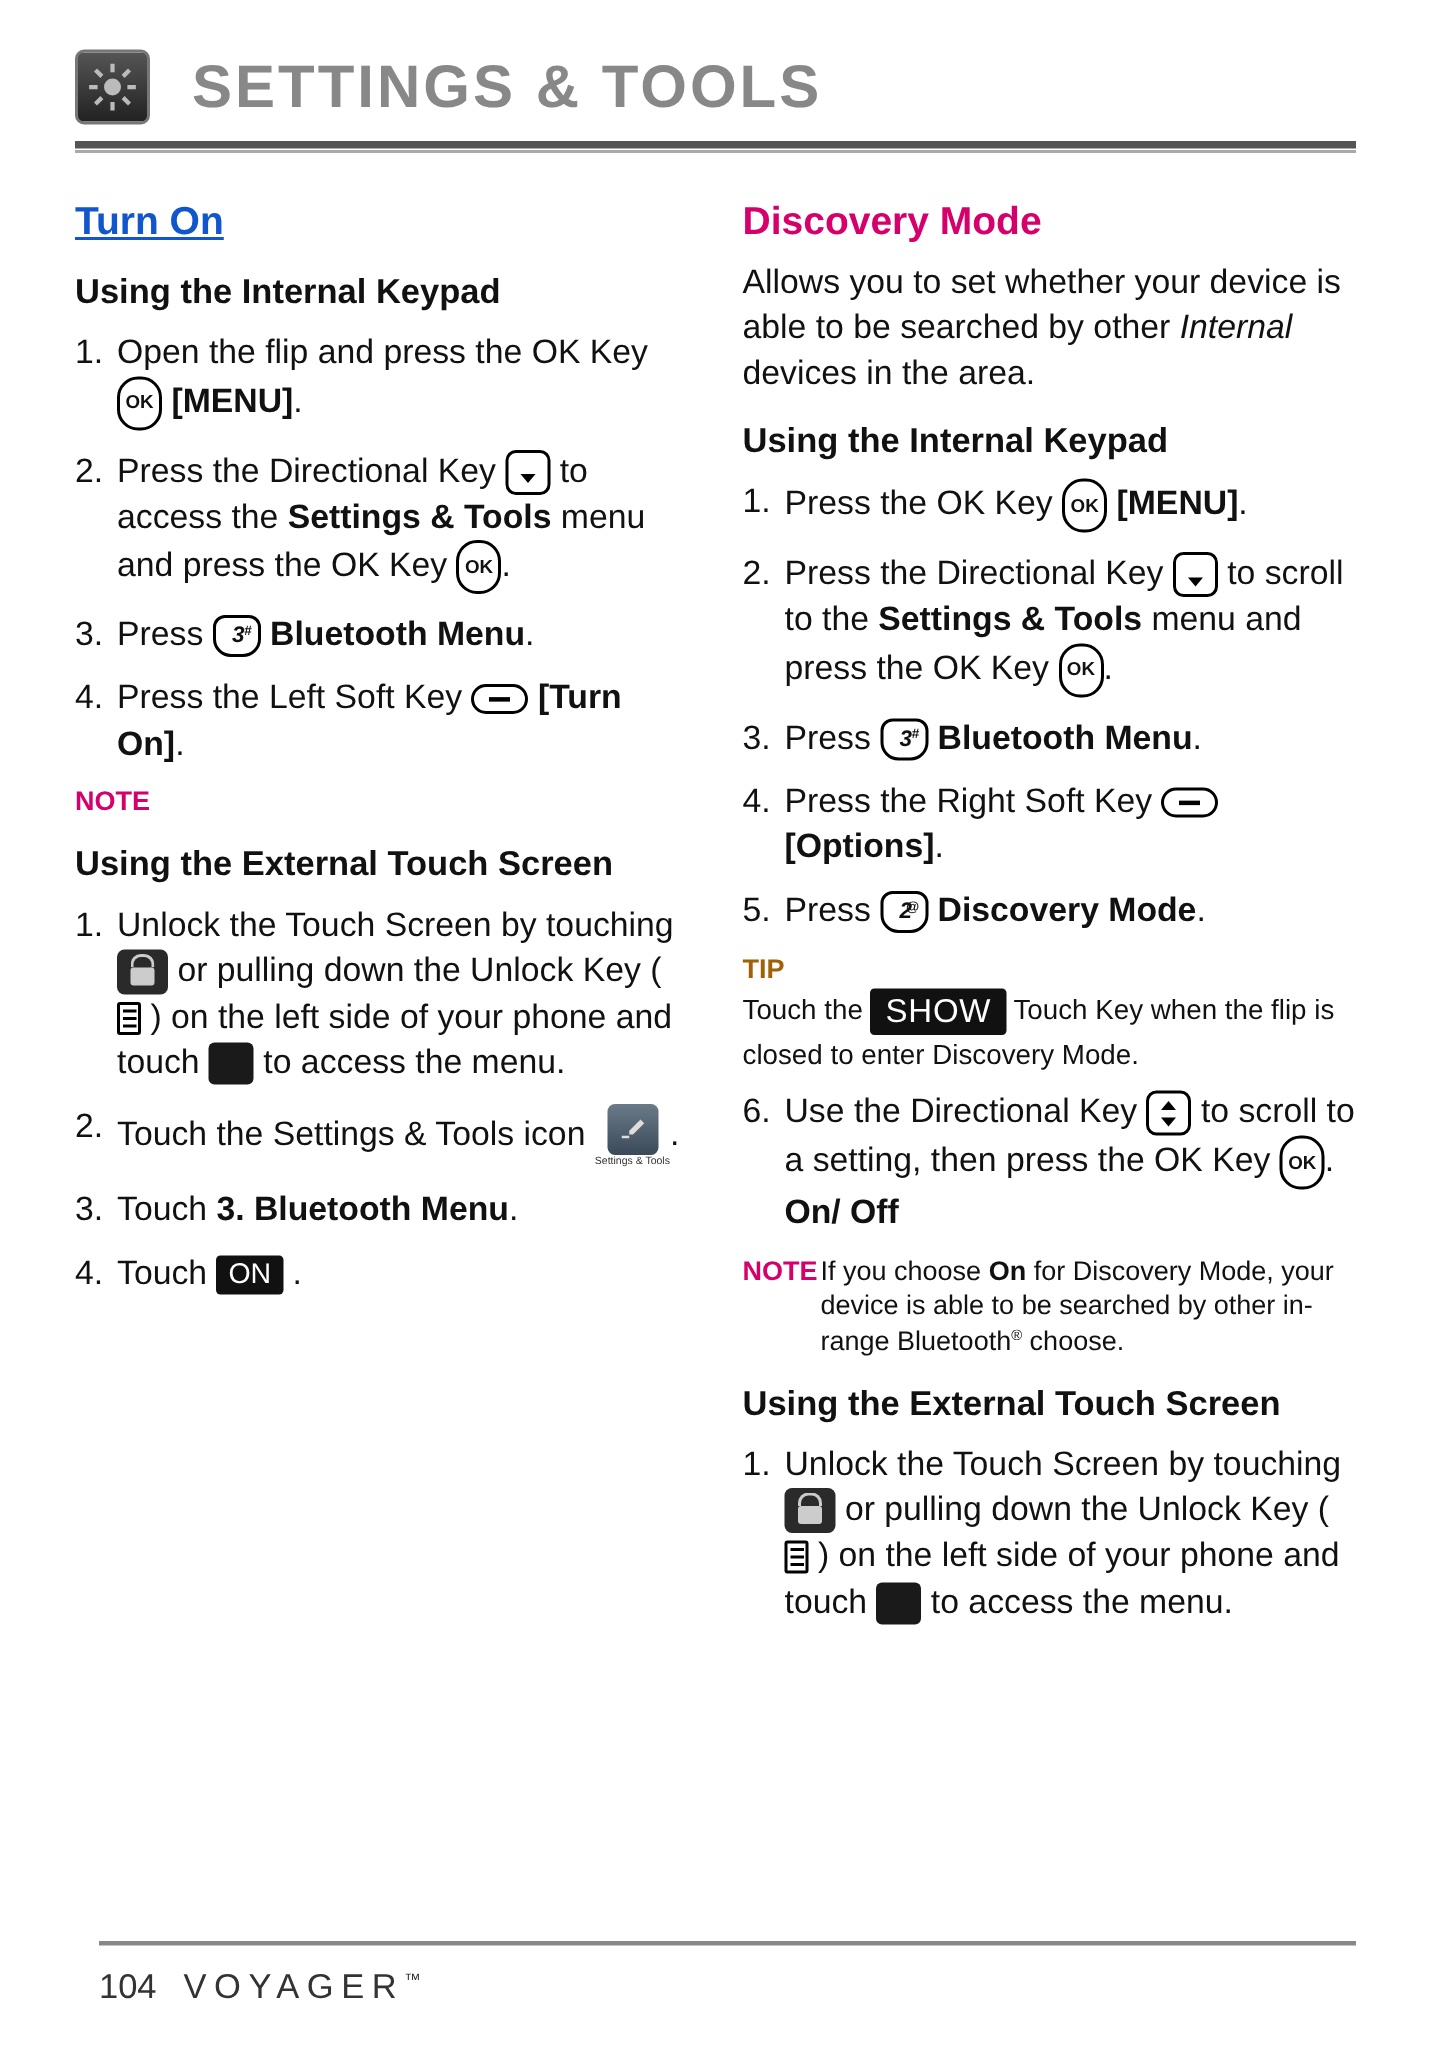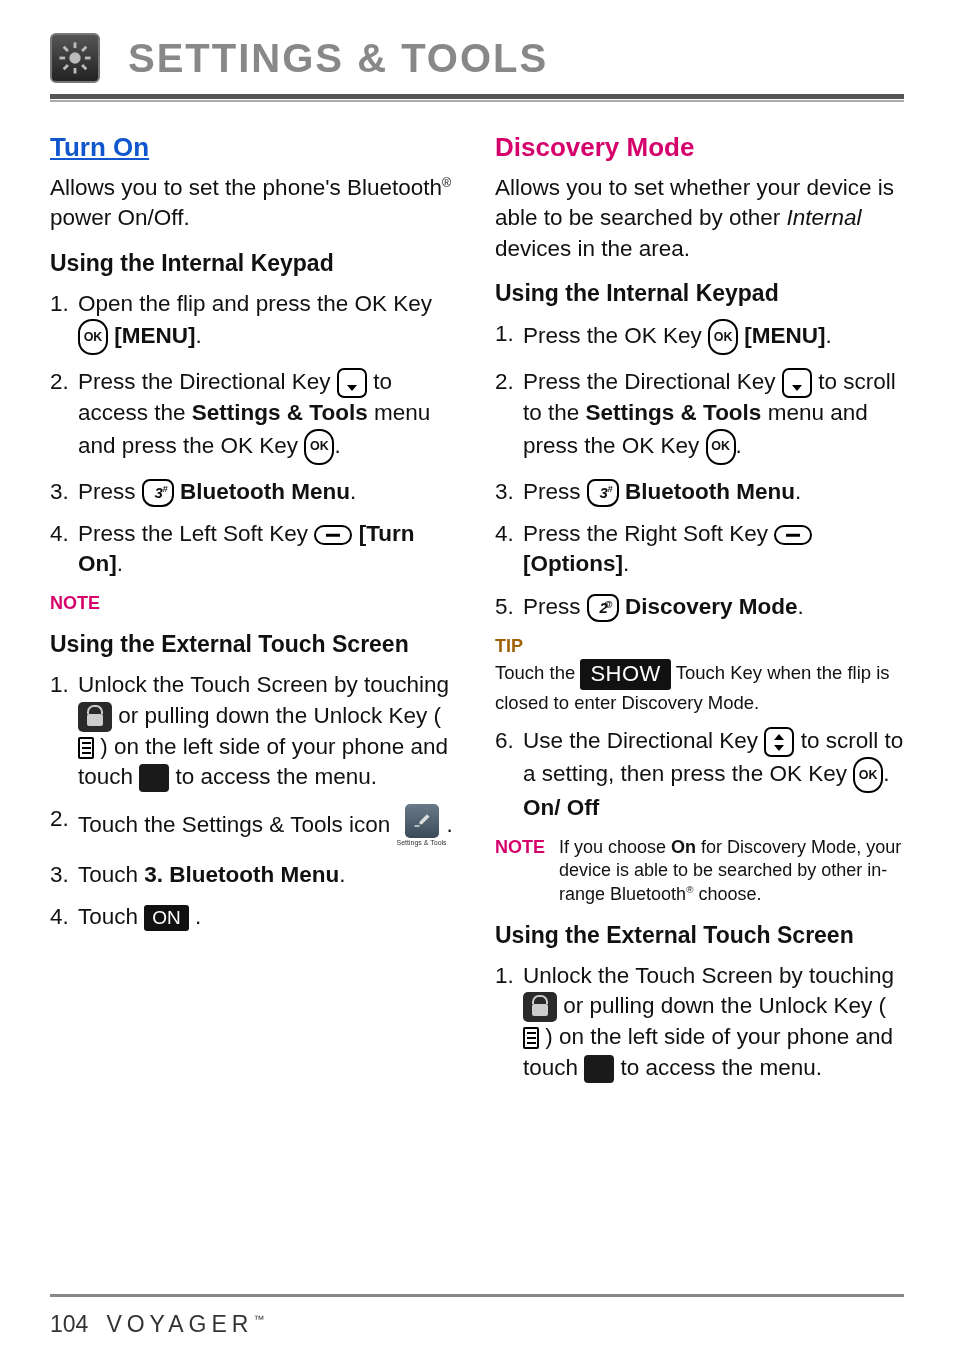--- a/index.html
+++ b/index.html
@@ -49,21 +49,21 @@
 
   ol.steps { list-style: none; counter-reset: st; padding: 0; }
   ol.steps > li { counter-increment: st; position: relative; padding-left: 28px; margin-bottom: 12px; }
   ol.steps > li::before { content: counter(st) "."; position:absolute; left:0; top:0; }
 
   .b { font-weight:700; }
   .i { font-style: italic; }
 
   .reg { font-size: 0.55em; vertical-align: super; }
 
-  .note-row { display:flex; gap:14px; margin: 10px 0 14px 0; font-size:18px; line-height:1.3; }
+  .note-row { display:flex; gap:2px; margin: 10px 0 14px 0; font-size:18px; line-height:1.3; }
   .note-label { color:#d6006c; font-weight:700; flex-shrink:0; }
   .tip-label { color:#a16207; font-weight:700; font-size:18px; margin-top:12px; }
 
   .icon {
     display:inline-flex; vertical-align:middle; align-items:center; justify-content:center;
   }
   .ok-key {
     width:30px; height:36px; border:2.5px solid #000; border-radius:14px;
     font-size:12.5px; font-weight:700; letter-spacing:0;
   }
@@ -126,21 +126,21 @@
   .pill {
     display:inline-flex; align-items:center; justify-content:center;
     background:#111; color:#fff; font-weight:400; border-radius:3px;
     padding:3px 8px 4px 8px; font-size:19px; line-height:1; vertical-align:middle;
   }
   .pill.big { font-size:22px; padding:4px 10px 5px 10px; letter-spacing:0.5px; }
 
   .tip-body { font-size:18.5px; line-height:1.45; margin-bottom:14px; }
 
   .footer {
-    position:absolute; bottom:34px; left:50px; right:50px;
+    position:absolute; bottom:34px; left:66px; right:50px;
     border-top:3px solid #888; padding-top:14px;
     display:flex; align-items:baseline; gap:18px;
   }
   .page-num { font-size:23px; color:#333; }
   .brand { font-family: Arial, sans-serif; font-size:23px; letter-spacing:5px; font-weight:400; color:#333; }
   .tm { font-size:11px; vertical-align:super; letter-spacing:0; }
 </style>
 </head>
 <body>
 
@@ -162,23 +162,20 @@
   </span>
   <div class="header-title">SETTINGS &amp; TOOLS</div>
 </div>
 <div class="hr-thick"></div>
 <div class="hr-thin"></div>
 
 <div class="columns">
 
   <div class="col">
     <div class="section-title blue">Turn On</div>
-    <p>
-      <span>Allows you to set the phone's Bluetooth</span><span class="reg">®</span><span> power On/Off.</span>
-    </p>
 
     <div class="subhead">Using the Internal Keypad</div>
     <ol class="steps">
       <li>
         <span>Open the flip and press the OK Key </span>
         <span class="icon ok-key">OK</span>
         <span class="b">[MENU]</span><span>.</span>
       </li>
       <li>
         <span>Press the Directional Key </span>

